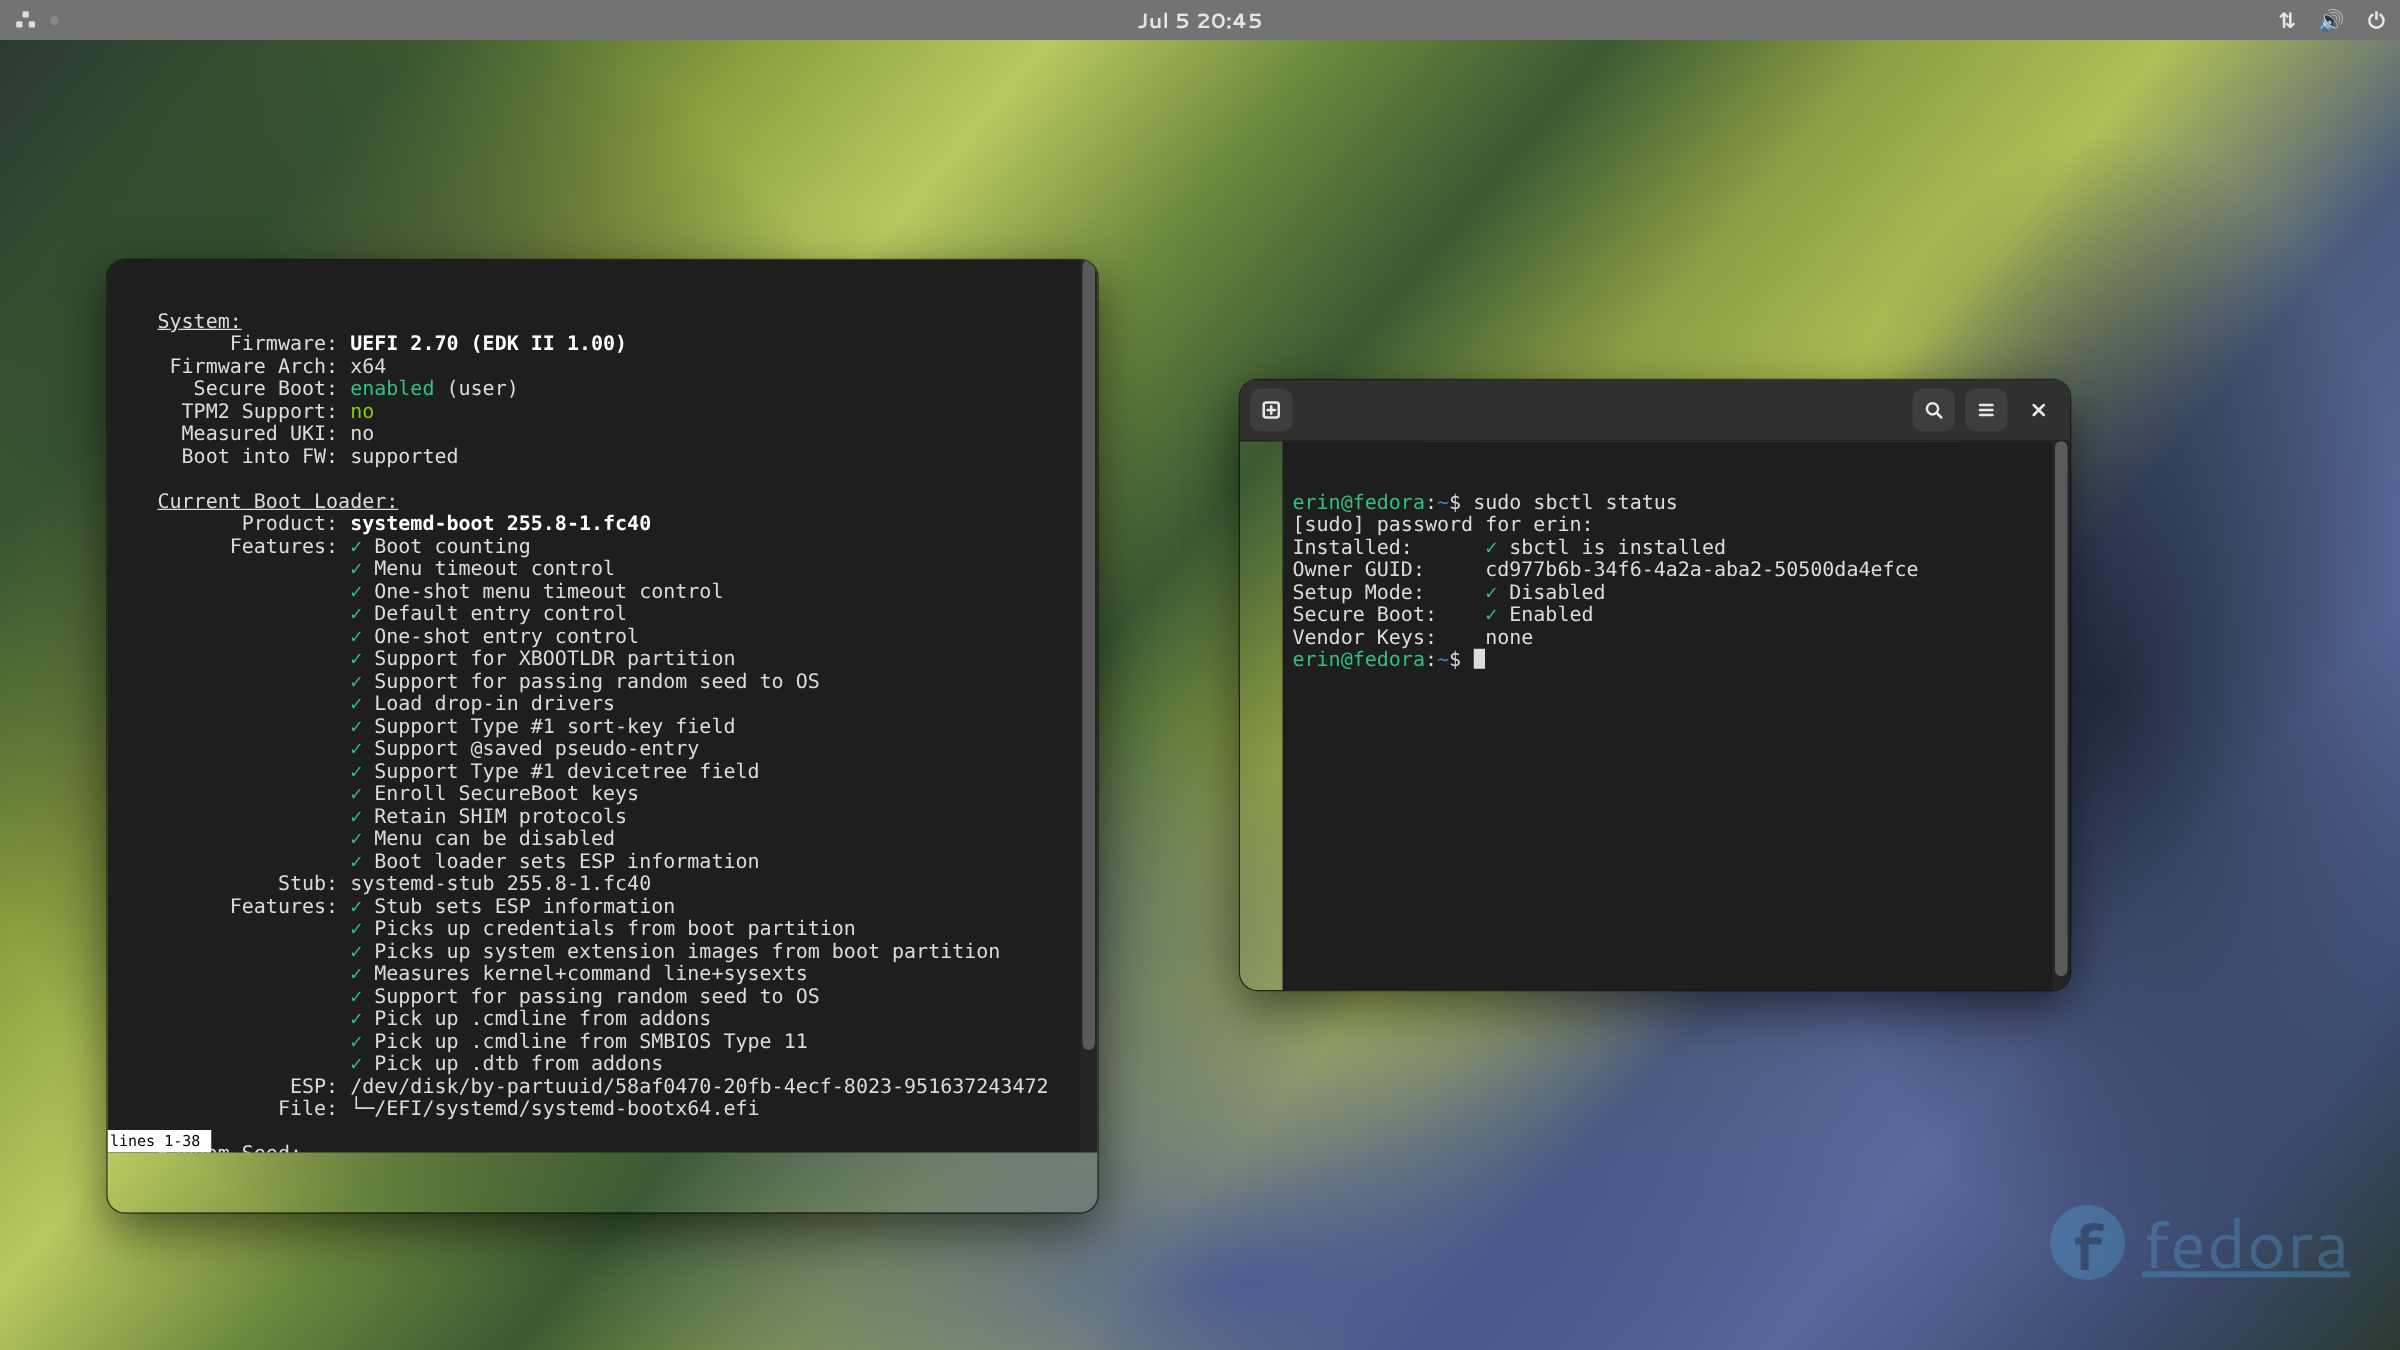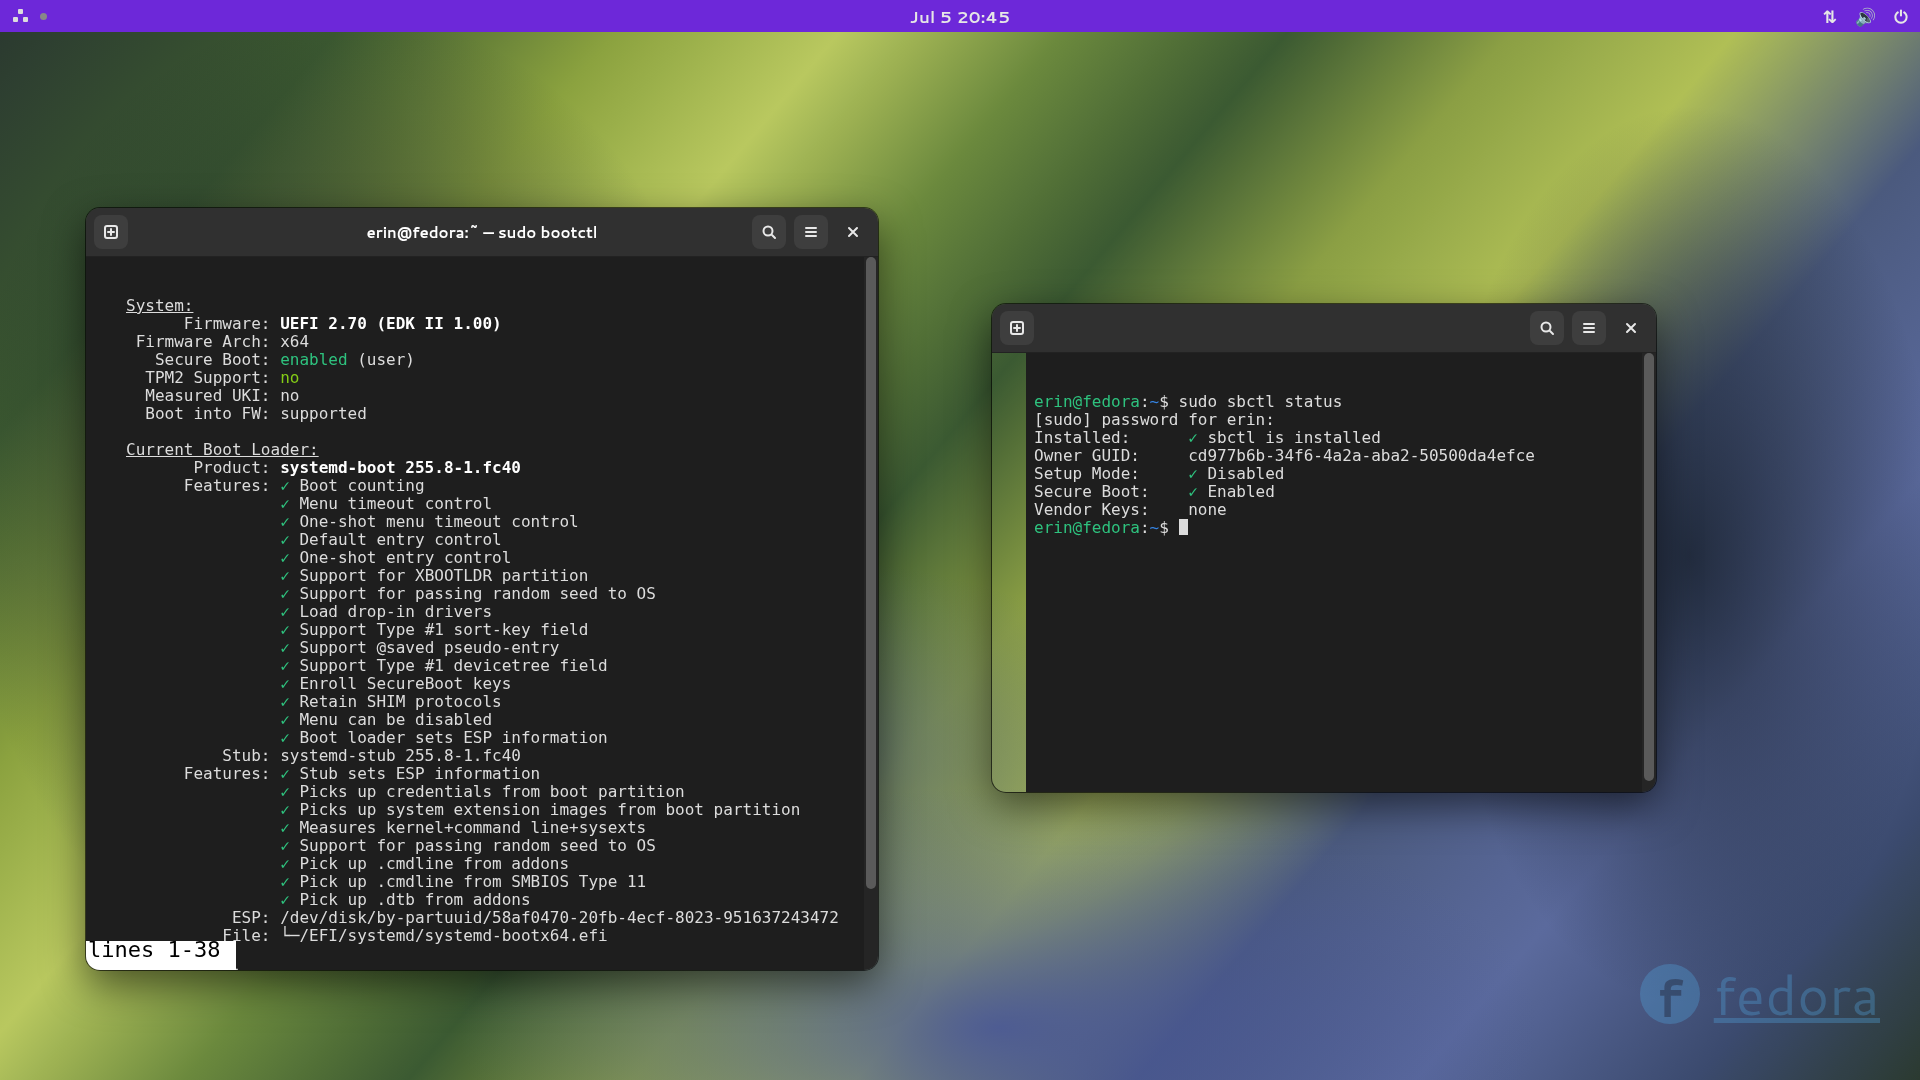--- a/index.html
+++ b/index.html
@@ -21,21 +21,21 @@
       radial-gradient(ellipse 600px 300px at 40% 70%, rgba(60,75,140,0.6) 0%, rgba(60,75,140,0) 70%),
       linear-gradient(130deg,
         #2a3a30 0%, #3b5a2e 12%, #8aa33a 22%, #b9c95a 30%,
         #6a8a3a 38%, #3a5a30 46%, #8aa040 54%, #b0c050 62%,
         #4a5a80 72%, #5a6aa0 82%, #3a4a70 92%, #2a3a30 100%);
     filter: saturate(0.95);
   }
   
   .topbar {
     position: absolute; top:0; left:0; right:0; height:32px;
-    background:#6d28d9; color:#e6e6e6;
+    background:#737373; color:#e6e6e6;
     display:flex; align-items:center;
     font-size:16.5px; font-weight:700;
     z-index:10;
     letter-spacing:0.2px;
   }
   .topbar .left  { position:absolute; left:12px; display:flex; gap:10px; align-items:center; }
   .topbar .center{ position:absolute; left:50%; transform:translateX(-50%); }
   .topbar .right { position:absolute; right:12px; display:flex; gap:18px; align-items:center; }
   .dot-indicator { width:7px; height:7px; border-radius:50%; background:#888; }
   .tri-dots { width:18px; height:18px; position:relative; }
@@ -102,21 +102,21 @@
   }
   .scrollbar-thumb {
     position:absolute; right:2px; width:10px; border-radius:5px;
     background:#5a5a5a;
   }
 
   .statusbar {
     position:absolute; left:0; bottom:0;
     background:#fff; color:#000;
     font-family: "DejaVu Sans Mono","Liberation Mono",monospace;
-    font-size:22px; line-height:18px; height:30px;
+    font-size:12px; line-height:18px; height:18px;
     padding:0 2px;
   }
   .cursor-block {
     display:inline-block; width:9px; height:16px;
     background:#dcdcdc; vertical-align:-2px;
   }
 
   .fedora-logo {
     position:absolute; right:40px; bottom:48px;
     color:#51a2da; opacity:0.35;
@@ -153,83 +153,56 @@
   </div>
   <div class="center">Jul 5  20:45</div>
   <div class="right">
     <span class="icon-sym">⇅</span>
     <span class="icon-sym">🔊</span>
     <span class="icon-sym">⏻</span>
   </div>
 </div>
 
 <div class="window" style="left:86px; top:208px; width:792px; height:762px;">
+  <div class="term-body" style="height:714px;padding-left:32px;">
+    <div class="term-inner" id="w1-inner"><span class="row"><span class="ul">System:</span></span><span class="row">      Firmware: <span class="bold">UEFI 2.70 (EDK II 1.00)</span></span><span class="row"> Firmware Arch: x64</span><span class="row">   Secure Boot: <span class="green">enabled</span> (user)</span><span class="row">  TPM2 Support: <span class="red">no</span></span><span class="row">  Measured UKI: no</span><span class="row">  Boot into FW: supported</span><span class="row"> </span><span class="row"><span class="ul">Current Boot Loader:</span></span><span class="row">       Product: <span class="bold">systemd-boot 255.8-1.fc40</span></span><span class="row">      Features: <span class="check">✓</span> Boot counting</span><span class="row">                <span class="check">✓</span> Menu timeout control</span><span class="row">                <span class="check">✓</span> One-shot menu timeout control</span><span class="row">                <span class="check">✓</span> Default entry control</span><span class="row">                <span class="check">✓</span> One-shot entry control</span><span class="row">                <span class="check">✓</span> Support for XBOOTLDR partition</span><span class="row">                <span class="check">✓</span> Support for passing random seed to OS</span><span class="row">                <span class="check">✓</span> Load drop-in drivers</span><span class="row">                <span class="check">✓</span> Support Type #1 sort-key field</span><span class="row">                <span class="check">✓</span> Support @saved pseudo-entry</span><span class="row">                <span class="check">✓</span> Support Type #1 devicetree field</span><span class="row">                <span class="check">✓</span> Enroll SecureBoot keys</span><span class="row">                <span class="check">✓</span> Retain SHIM protocols</span><span class="row">                <span class="check">✓</span> Menu can be disabled</span><span class="row">                <span class="check">✓</span> Boot loader sets ESP information</span><span class="row">          Stub: systemd-stub 255.8-1.fc40</span><span class="row">      Features: <span class="check">✓</span> Stub sets ESP information</span><span class="row">                <span class="check">✓</span> Picks up credentials from boot partition</span><span class="row">                <span class="check">✓</span> Picks up system extension images from boot partition</span><span class="row">                <span class="check">✓</span> Measures kernel+command line+sysexts</span><span class="row">                <span class="check">✓</span> Support for passing random seed to OS</span><span class="row">                <span class="check">✓</span> Pick up .cmdline from addons</span><span class="row">                <span class="check">✓</span> Pick up .cmdline from SMBIOS Type 11</span><span class="row">                <span class="check">✓</span> Pick up .dtb from addons</span><span class="row">           ESP: /dev/disk/by-partuuid/58af0470-20fb-4ecf-8023-951637243472</span><span class="row">          File: └─/EFI/systemd/systemd-bootx64.efi</span><span class="row"> </span><span class="row"><span class="ul">Random Seed:</span></span></div>
+    <div class="scrollbar-track">
+      <div class="scrollbar-thumb" style="top:0; height:632px;"></div>
+    </div>
+    <div class="statusbar"><span>lines 1-38</span><span> </span></div>
+  </div>
+</div>
+
+<div class="window" style="left:992px; top:304px; width:664px; height:488px;">
   <div class="titlebar">
     <div class="tb-btn">
       <svg viewBox="0 0 16 16">
           <rect x="2" y="2" width="12" height="12" rx="2"></rect>
           <path d="M8 5v6M5 8h6"></path>
         </svg>
     </div>
-    <div class="title">erin@fedora:~ — sudo bootctl</div>
     <div class="right-group">
       <div class="tb-btn">
         <svg viewBox="0 0 16 16">
             <circle cx="7" cy="7" r="4.5"></circle>
             <path d="M11 11l3 3"></path>
           </svg>
       </div>
       <div class="tb-btn">
         <svg viewBox="0 0 16 16">
             <path d="M3 4h10M3 8h10M3 12h10"></path>
           </svg>
       </div>
       <div class="tb-btn close">
         <svg viewBox="0 0 16 16">
             <path d="M4 4l8 8M12 4l-8 8"></path>
           </svg>
       </div>
     </div>
   </div>
-  <div class="term-body" style="height:714px;padding-left:32px;">
-    <div class="term-inner" id="w1-inner"><span class="row"><span class="ul">System:</span></span><span class="row">      Firmware: <span class="bold">UEFI 2.70 (EDK II 1.00)</span></span><span class="row"> Firmware Arch: x64</span><span class="row">   Secure Boot: <span class="green">enabled</span> (user)</span><span class="row">  TPM2 Support: <span class="red">no</span></span><span class="row">  Measured UKI: no</span><span class="row">  Boot into FW: supported</span><span class="row"> </span><span class="row"><span class="ul">Current Boot Loader:</span></span><span class="row">       Product: <span class="bold">systemd-boot 255.8-1.fc40</span></span><span class="row">      Features: <span class="check">✓</span> Boot counting</span><span class="row">                <span class="check">✓</span> Menu timeout control</span><span class="row">                <span class="check">✓</span> One-shot menu timeout control</span><span class="row">                <span class="check">✓</span> Default entry control</span><span class="row">                <span class="check">✓</span> One-shot entry control</span><span class="row">                <span class="check">✓</span> Support for XBOOTLDR partition</span><span class="row">                <span class="check">✓</span> Support for passing random seed to OS</span><span class="row">                <span class="check">✓</span> Load drop-in drivers</span><span class="row">                <span class="check">✓</span> Support Type #1 sort-key field</span><span class="row">                <span class="check">✓</span> Support @saved pseudo-entry</span><span class="row">                <span class="check">✓</span> Support Type #1 devicetree field</span><span class="row">                <span class="check">✓</span> Enroll SecureBoot keys</span><span class="row">                <span class="check">✓</span> Retain SHIM protocols</span><span class="row">                <span class="check">✓</span> Menu can be disabled</span><span class="row">                <span class="check">✓</span> Boot loader sets ESP information</span><span class="row">          Stub: systemd-stub 255.8-1.fc40</span><span class="row">      Features: <span class="check">✓</span> Stub sets ESP information</span><span class="row">                <span class="check">✓</span> Picks up credentials from boot partition</span><span class="row">                <span class="check">✓</span> Picks up system extension images from boot partition</span><span class="row">                <span class="check">✓</span> Measures kernel+command line+sysexts</span><span class="row">                <span class="check">✓</span> Support for passing random seed to OS</span><span class="row">                <span class="check">✓</span> Pick up .cmdline from addons</span><span class="row">                <span class="check">✓</span> Pick up .cmdline from SMBIOS Type 11</span><span class="row">                <span class="check">✓</span> Pick up .dtb from addons</span><span class="row">           ESP: /dev/disk/by-partuuid/58af0470-20fb-4ecf-8023-951637243472</span><span class="row">          File: └─/EFI/systemd/systemd-bootx64.efi</span><span class="row"> </span><span class="row"><span class="ul">Random Seed:</span></span></div>
-    <div class="scrollbar-track">
-      <div class="scrollbar-thumb" style="top:0; height:632px;"></div>
-    </div>
-    <div class="statusbar"><span>lines 1-38</span><span> </span></div>
-  </div>
-</div>
-
-<div class="window" style="left:992px; top:304px; width:664px; height:488px;">
-  <div class="titlebar">
-    <div class="tb-btn">
-      <svg viewBox="0 0 16 16">
-          <rect x="2" y="2" width="12" height="12" rx="2"></rect>
-          <path d="M8 5v6M5 8h6"></path>
-        </svg>
-    </div>
-    <div class="right-group">
-      <div class="tb-btn">
-        <svg viewBox="0 0 16 16">
-            <circle cx="7" cy="7" r="4.5"></circle>
-            <path d="M11 11l3 3"></path>
-          </svg>
-      </div>
-      <div class="tb-btn">
-        <svg viewBox="0 0 16 16">
-            <path d="M3 4h10M3 8h10M3 12h10"></path>
-          </svg>
-      </div>
-      <div class="tb-btn close">
-        <svg viewBox="0 0 16 16">
-            <path d="M4 4l8 8M12 4l-8 8"></path>
-          </svg>
-      </div>
-    </div>
-  </div>
   <div class="term-body" style="height:440px;margin-left:34px;">
     <div class="term-inner" id="w2-inner"><span class="row"><span class="prompt-host">erin@fedora</span>:<span class="prompt-path">~</span>$ sudo sbctl status</span><span class="row">[sudo] password for erin:</span><span class="row">Installed:      <span class="check">✓</span> sbctl is installed</span><span class="row">Owner GUID:     cd977b6b-34f6-4a2a-aba2-50500da4efce</span><span class="row">Setup Mode:     <span class="check">✓</span> Disabled</span><span class="row">Secure Boot:    <span class="check">✓</span> Enabled</span><span class="row">Vendor Keys:    none</span><span class="row"><span class="prompt-host">erin@fedora</span>:<span class="prompt-path">~</span>$ <span class="cursor-block"></span></span></div>
     <div class="scrollbar-track">
       <div class="scrollbar-thumb" style="top:0; height:428px;"></div>
     </div>
   </div>
 </div>
 
 <div class="fedora-logo">
   <div class="fedora-mark"></div>

